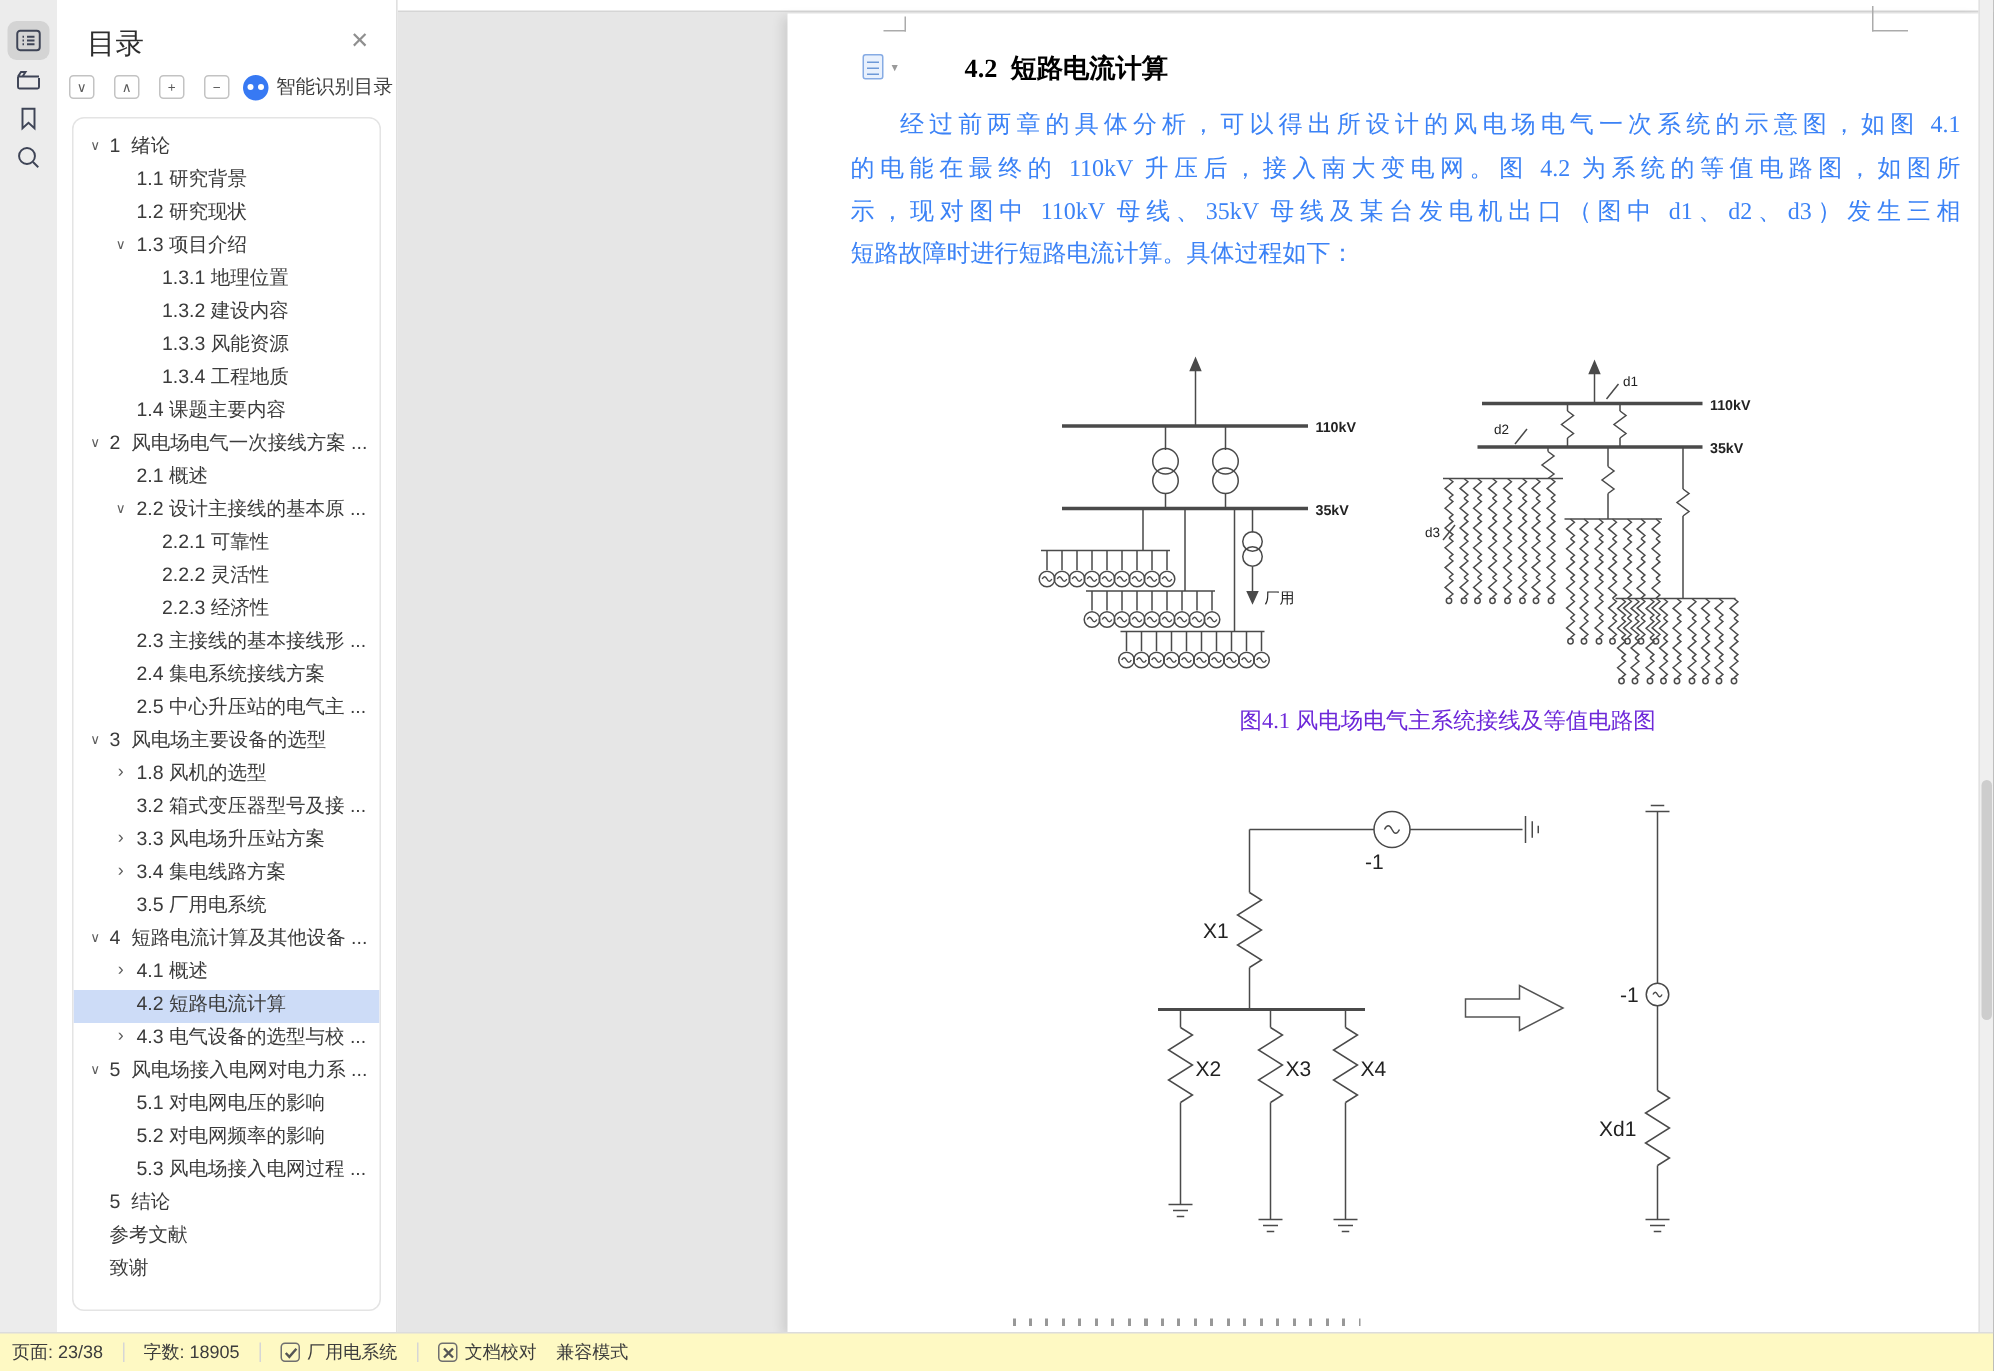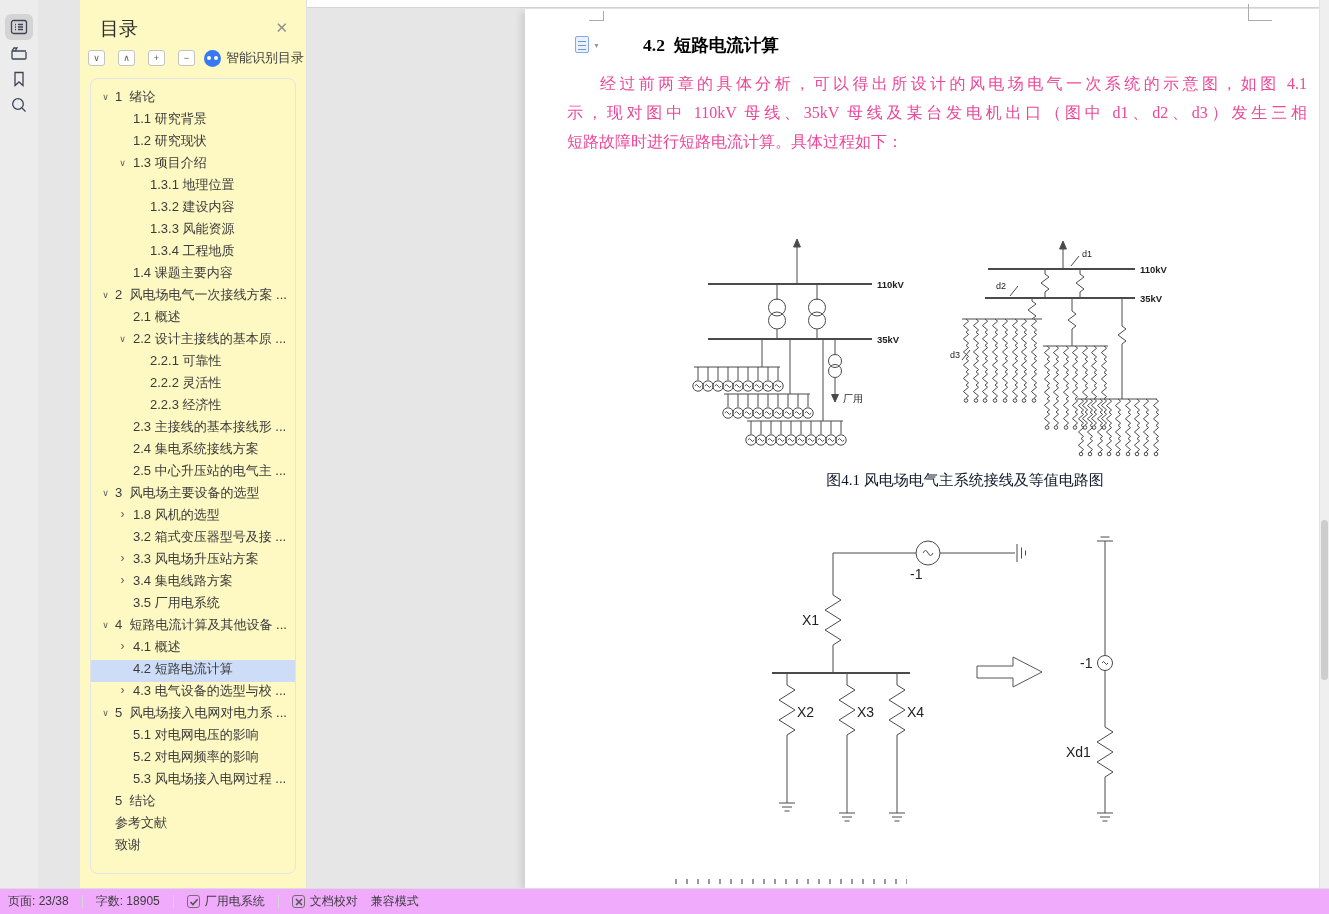--- a/index.html
+++ b/index.html
@@ -10,22 +10,22 @@
     -webkit-font-smoothing:antialiased;
   }
   
   .rail { position:absolute; left:0; top:0; width:38px; height:888px; background:#ececec; z-index:5;
           display:flex; flex-direction:column; align-items:center; padding-top:14px; }
   .rail-btn { width:28px; height:26px; display:flex; align-items:center; justify-content:center;
               border-radius:6px; cursor:pointer; }
   .rail-btn.sel { background:#d4d4d4; }
   .rail-btn svg { stroke:#3e4456; fill:none; stroke-width:1.3; }
   
-  .toc-panel { position:absolute; left:38px; top:0; width:227px; height:888px; background:#fef9c3;
-               border-right:1px solid #e0e0e0; z-index:4;margin-left:42px; }
+  .toc-panel { position:absolute; left:38px; top:0; width:227px; height:888px; background:#ffffff;
+               border-right:1px solid #e0e0e0; z-index:4; }
   .toc-title { position:absolute; left:20px; top:16px; font-size:19px; color:#2d2d2d; }
   .toc-close { position:absolute; right:18px; top:20px; font-size:15px; color:#8f8f8f; cursor:pointer; line-height:1; }
   .toc-toolbar { position:absolute; left:0; top:50px; width:100%; height:20px; }
   .tb-btn { position:absolute; top:0; width:17px; height:16px; border:1px solid #c3c3c3; border-radius:3px;
             color:#5a5a5a; font-size:9px; display:flex; align-items:center; justify-content:center; cursor:pointer; background:#fff; }
   .ai-btn { position:absolute; left:124px; top:-1px; display:flex; align-items:center; gap:5px; cursor:pointer; }
   .ai-circle { width:17px; height:17px; border-radius:50%; background:#3779f3; position:relative; }
   .ai-circle i { position:absolute; width:4px; height:4px; border-radius:50%; background:#fff; top:6px; }
   .ai-circle i.l { left:3px; } .ai-circle i.r { left:10px; }
   .ai-label { font-size:13px; color:#3f3f3f;font-family:Liberation Mono, monospace; }
@@ -49,36 +49,36 @@
   .mark-tr { position:absolute; left:723px; top:-5px; width:24px; height:17px;
              border-left:1px solid #ababab; border-bottom:1px solid #ababab; }
   .doc-icon { position:absolute; left:50px; top:27px; width:14px; height:17px; background:#e9f1fd;
               border:1px solid #86abe4; border-radius:2px; cursor:pointer; }
   .doc-icon i { position:absolute; left:2px; right:2px; height:1px; background:#6d99d8; }
   .doc-icon i:nth-child(1){top:4px;} .doc-icon i:nth-child(2){top:8px;} .doc-icon i:nth-child(3){top:12px;}
   .doc-caret { position:absolute; left:68px; top:33px; font-size:7px; color:#9a9a9a; cursor:pointer; }
   .h2 { position:absolute; left:118px; top:24px; font-size:17.5px; font-weight:bold; color:#000;
         font-family:"Liberation Serif", serif; white-space:pre; }
   .para { position:absolute; left:42px; top:61px; width:740px; font-family:"Liberation Serif", serif;
-          font-size:16px; color:#ec4899; }
+          font-size:16px; color:#3b82f6; }
   .pline { height:28.8px; line-height:28.8px; text-align:justify; text-align-last:justify; white-space:pre-wrap; }
   .pline.first { text-indent:33px; }
   .pline.last { text-align-last:left; }
   .fig { position:absolute; }
   .fig41 { left:115px; top:227px; }
   .fig42 { left:215px; top:526px; }
   .caption { position:absolute; left:130px; width:620px; text-align:center;
-             font-family:"Liberation Serif", serif; font-size:15px; color:#0f172a; }
+             font-family:"Liberation Serif", serif; font-size:15px; color:#6d28d9; }
   .cap41 { top:462px; } .cap42 { top:845px;margin-top:48px; }
   .cutline { position:absolute; left:150px; top:870px; width:232px; height:5px; opacity:.55;
              background:repeating-linear-gradient(90deg,#444 0 2px,transparent 2px 11px); }
   .scrollbar { position:absolute; right:0; top:0; bottom:0; width:10px; background:#efefef; border-left:1px solid #e2e2e2; }
   .thumb { position:absolute; left:1px; width:7px; top:520px; height:160px; background:#cdcdcd; border-radius:4px; }
   
-  .statusbar { position:absolute; left:0; bottom:0; width:100%; height:26px; background:#f0abfc;
+  .statusbar { position:absolute; left:0; bottom:0; width:100%; height:26px; background:#fef9c3;
                border-top:1px solid #dcdcdc; display:flex; align-items:center; padding-left:8px;
                font-size:12px; color:#3c3c3c; gap:13px; z-index:6;margin-top:14px; }
   .sb-sep { width:1px; height:13px; background:#d6d6d6; }
   .sb-item { display:flex; align-items:center; gap:5px; cursor:pointer; }
   .sb-static { cursor:default; }
   .cb { width:13px; height:13px; border:1.3px solid #6f6f6f; border-radius:3px; position:relative; }
   .cb svg { position:absolute; left:1px; top:1px; stroke:#555; fill:none; stroke-width:1.6; }
   
   svg.cir { stroke:#4a4a4a; fill:none; stroke-width:1; }
   svg.cir text { stroke:none; fill:#222; font-family:"Liberation Sans", sans-serif; }
@@ -182,20 +182,21 @@
       <div class="doc-icon">
           <i></i>
           <i></i>
           <i></i>
         </div>
       <div class="doc-caret">▼</div>
       <h2 class="h2">4.2  短路电流计算</h2>
 
       <div class="para">
         <div class="pline first">经过前两章的具体分析，可以得出所设计的风电场电气一次系统的示意图，如图 4.1</div>
+        <div class="pline">的电能在最终的 110kV 升压后，接入南大变电网。图 4.2 为系统的等值电路图，如图所</div>
         <div class="pline">示，现对图中 110kV 母线、35kV 母线及某台发电机出口（图中 d1、d2、d3）发生三相</div>
         <div class="pline last">短路故障时进行短路电流计算。具体过程如下：</div>
       </div>
 
       <svg class="fig fig41 cir" width="560" height="240" viewBox="0 0 560 240">
         <defs>
           <g id="gen">
               <circle r="5.2"></circle>
               <path d="M-3.2,0 q1.6,-3 3.2,0 q1.6,3 3.2,0"></path>
             </g>

